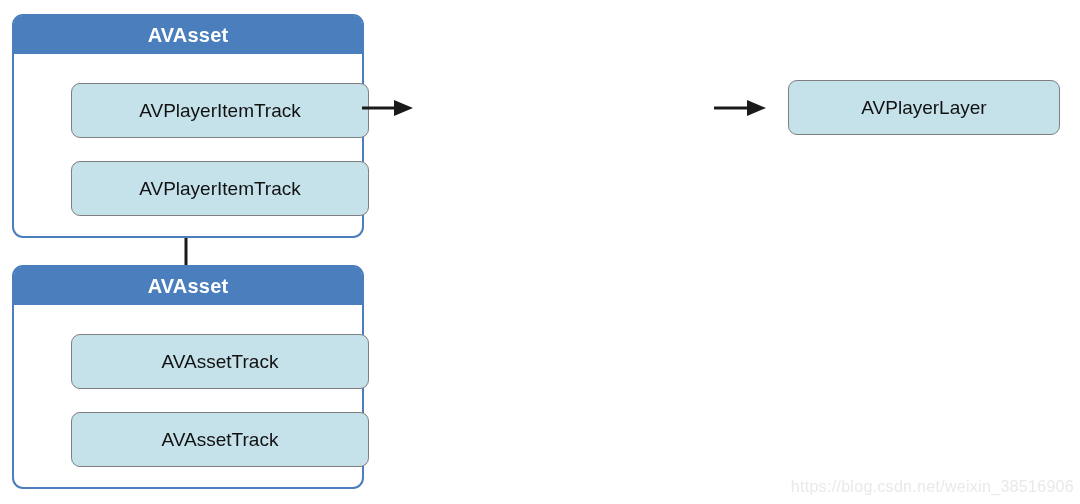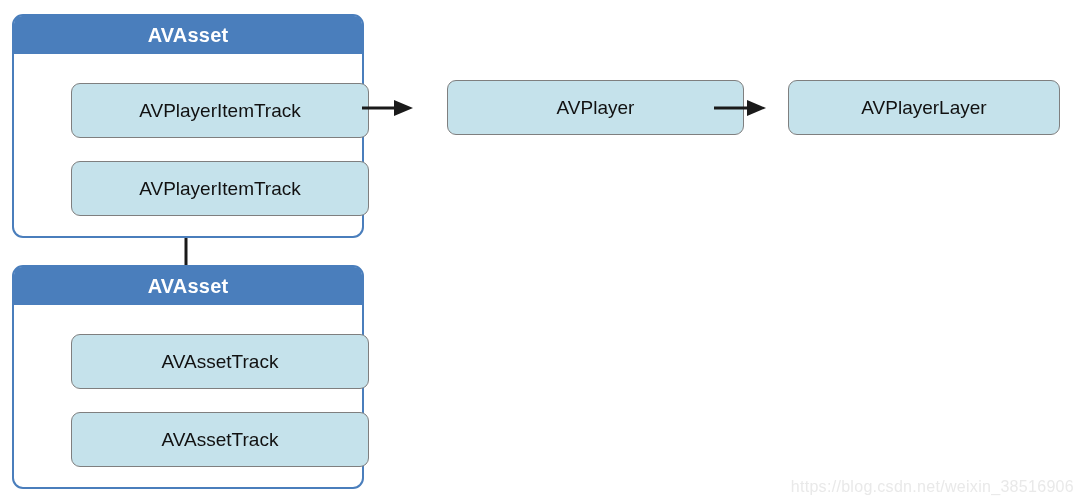--- a/index.html
+++ b/index.html
@@ -84,21 +84,20 @@
     <div class="node n1">AVPlayerItemTrack</div>
     <div class="node n2">AVPlayerItemTrack</div>
   </div>
 
   <div class="group group2" style="left:12px; top:265px;">
     <div class="group-header">AVAsset</div>
     <div class="node n1">AVAssetTrack</div>
     <div class="node n2">AVAssetTrack</div>
   </div>
 
-  <div class="node" style="left:415px; top:80px; width:297px;">AVPlayer</div>
 
   <div class="node" style="left:756px; top:80px; width:272px;">AVPlayerLayer</div>
 
   <svg class="connectors" viewBox="0 0 1080 504" xmlns="http://www.w3.org/2000/svg">
 
     <g>
       <line x1="362" y1="108" x2="398" y2="108" stroke="#1a1a1a" stroke-width="3"></line>
       <polygon points="413,108 394,100 394,116" fill="#1a1a1a"></polygon>
     </g>
 

